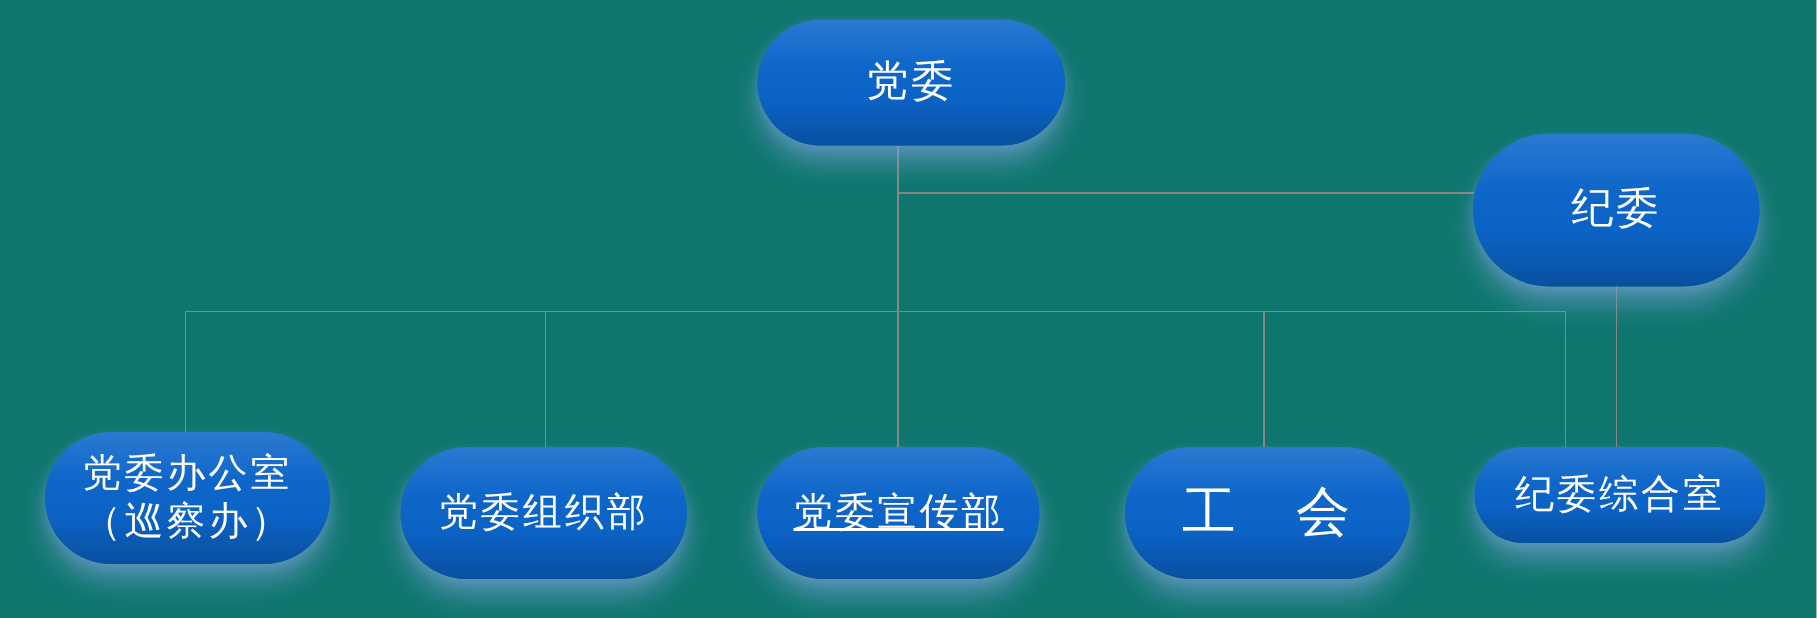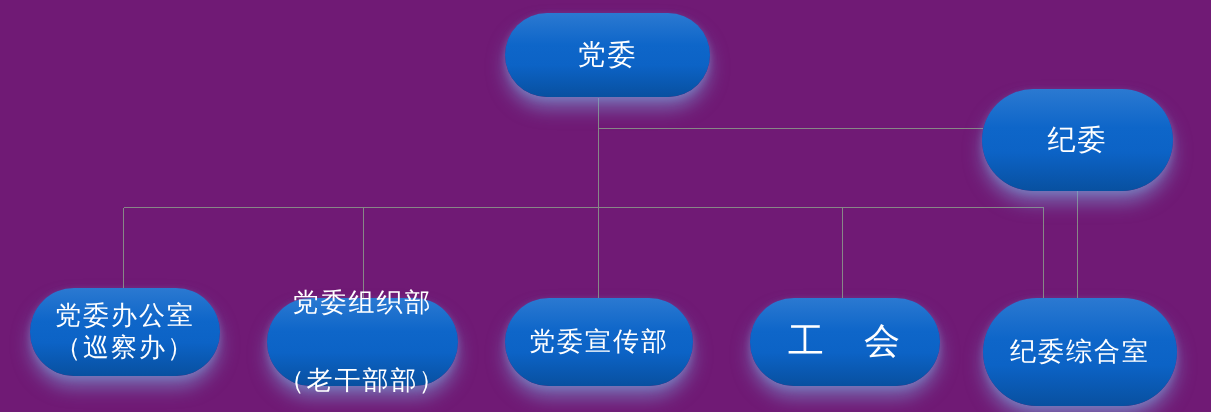--- a/index.html
+++ b/index.html
@@ -1,20 +1,20 @@
 <!DOCTYPE html>
 <html><head>
 <meta charset="utf-8">
 <style>
   html, body { margin: 0; padding: 0; background: #ffffff; }
   .canvas {
     position: relative;
     width: 1211px;
     height: 412px;
-    background: #701a75;
+    background: #0f766e;
     font-family: "Liberation Serif", "DejaVu Serif", serif;
     overflow: hidden;
   }
   svg.lines {
     position: absolute;
     left: 0; top: 0;
     width: 1211px; height: 412px;
   }
   .node {
     position: absolute;
@@ -31,23 +31,23 @@
     letter-spacing: 2px;
   }
   .node .l { display: block; line-height: 1.22; white-space: pre; }
   .one-line { font-size: 28px; }
   .two-line { font-size: 26px; }
 
   #n-party   { left: 505px; top: 13px;  width: 205px; height: 84px; }
   #n-disc    { left: 982px; top: 89px;  width: 191px; height: 102px; }
   #n-office  { left: 30px;  top: 288px; width: 190px; height: 88px; }
   #n-org     { left: 267px; top: 298px; width: 191px; height: 88px; gap: 46px; }
-  #n-prop    { left: 505px; top: 298px; width: 188px; height: 88px; }
+  #n-prop    { left: 505px; top: 298px; width: 188px; height: 88px; text-decoration: underline; }
   #n-union   { left: 750px; top: 298px; width: 190px; height: 88px; font-size: 36px; }
-  #n-doffice { left: 983px; top: 298px; width: 194px; height: 108px; }
+  #n-doffice { left: 983px; top: 298px; width: 194px; height: 64px; }
 </style>
 </head>
 <body>
 
 <div class="canvas">
 
   <svg class="lines" viewBox="0 0 1211 412" shape-rendering="crispEdges">
       <line x1="598.5" y1="97.5" x2="598.5" y2="207.5" stroke="#878787" stroke-width="1"></line>
       <line x1="598.5" y1="128.5" x2="982.5" y2="128.5" stroke="#878787" stroke-width="1"></line>
       <line x1="123.5" y1="207.5" x2="1043.5" y2="207.5" stroke="#878787" stroke-width="1"></line>
@@ -67,21 +67,20 @@
     <span class="l">纪委</span>
   </div>
 
   <div class="node two-line" id="n-office">
     <span class="l">党委办公室</span>
     <span class="l">（巡察办）</span>
   </div>
 
   <div class="node two-line" id="n-org">
     <span class="l">党委组织部</span>
-    <span class="l">（老干部部）</span>
   </div>
 
   <div class="node two-line" id="n-prop">
     <span class="l">党委宣传部</span>
   </div>
 
   <div class="node one-line" id="n-union">
     <span class="l">工　会</span>
   </div>
 

